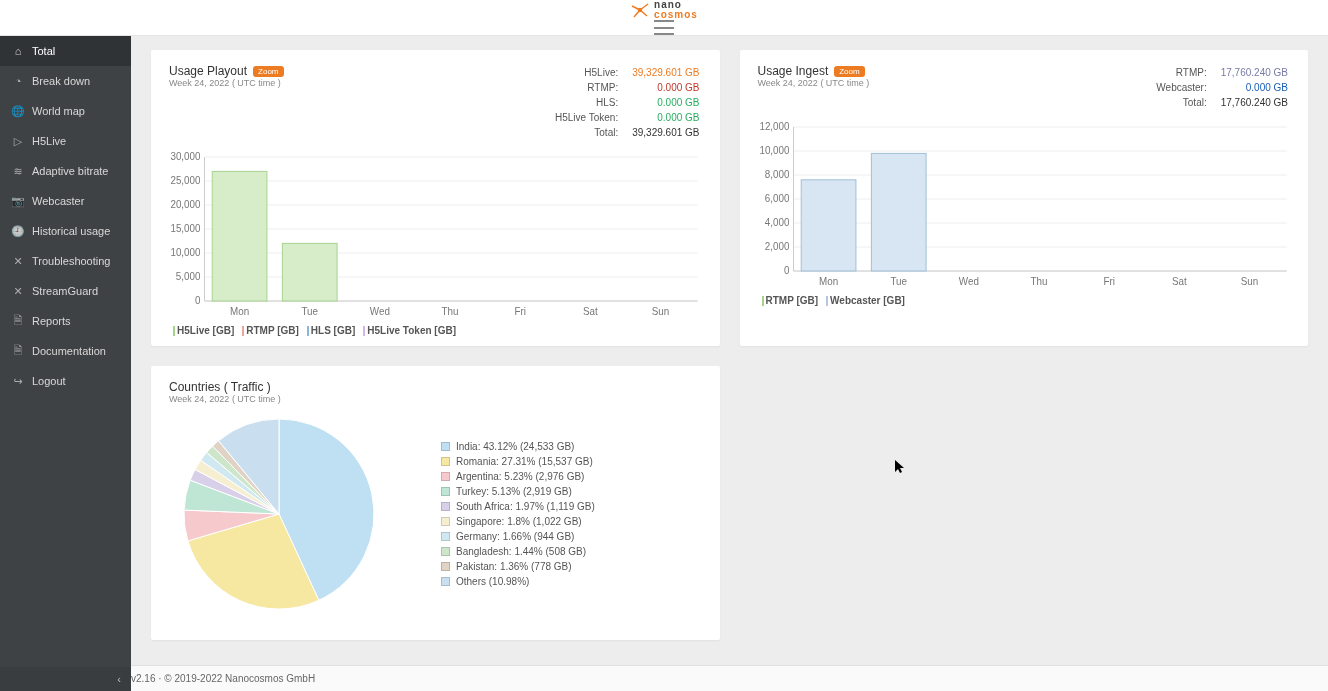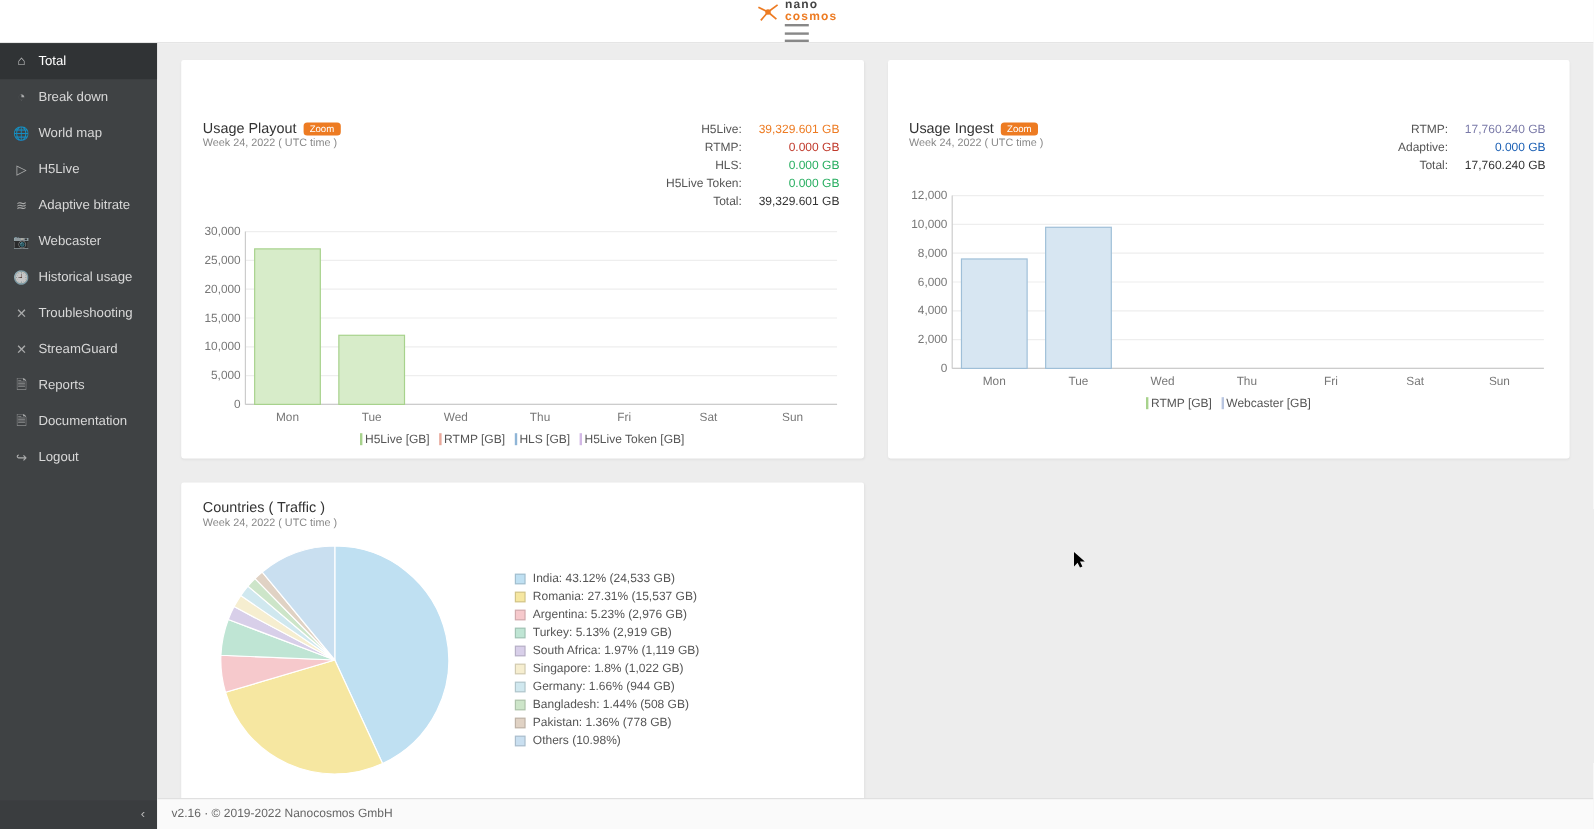--- a/index.html
+++ b/index.html
@@ -16,34 +16,34 @@
 .layout { display: flex; height: calc(691px - 36px); }
 .sidebar { width: 131px; background: #3f4244; color: #d8d8d8; display: flex; flex-direction: column; font-size: 11px; }
 .side-item { padding: 9px 12px; display: flex; align-items: center; gap: 8px; cursor: pointer; }
 .side-item.active { background: #303335; color: #fff; }
 .side-item .icon { width: 12px; height: 12px; display: inline-flex; align-items: center; justify-content: center; opacity: .7; }
 .side-flex { flex: 1; }
 .side-collapse { height: 24px; display: flex; align-items: center; justify-content: flex-end; padding-right: 10px; background: #3a3d3f; cursor: pointer; color: #bbb; }
 .main { flex: 1; background: #ededed; position: relative; overflow: hidden; }
 .content { padding: 14px 20px; display: grid; grid-template-columns: 1fr 1fr; gap: 20px; }
 .card { background: #fff; border-radius: 2px; box-shadow: 0 1px 2px rgba(0,0,0,.05); padding: 14px 18px 10px 18px; }
-.card-head { display: flex; justify-content: space-between; margin-bottom: 4px; margin-top: 36px; }
+.card-head { display: flex; justify-content: space-between; margin-bottom: 4px; }
 .card-title { font-size: 12px; color: #333; display: flex; align-items: center; gap: 6px; }
 .badge { background: #ed7b22; color: #fff; font-size: 8px; padding: 1px 5px; border-radius: 3px; }
 .card-sub { font-size: 9px; color: #888; }
 .stat-table { font-size: 10px; text-align: right; }
 .stat-table td { padding: 1px 0 1px 12px; }
 .stat-table .label { color: #555; }
 .chart-holder { height: 170px; margin-top: 10px; }
-.legend { text-align: center; font-size: 10px; color: #555; margin-top: 4px; }
+.legend { font-size: 10px; color: #555; margin-top: 4px; font-weight: bold; }
 .legend span { margin: 0 4px; }
 .legend i { display: inline-block; width: 2px; height: 10px; vertical-align: middle; margin-right: 2px; }
-.footer { position: absolute; bottom: 0; left: 0; right: 0; height: 26px; border-top: 1px solid #e0e0e0; background: #fafafa; font-size: 10px; color: #666; display: flex; align-items: center; padding-left: 12px; }
-
-.pie-wrap { display: flex; align-items: center; gap: 40px; padding: 10px 0 16px 0; }
+.footer { position: absolute; bottom: 0; left: 0; right: 0; height: 26px; border-top: 1px solid #e0e0e0; background: #fafafa; font-size: 10px; color: #666; display: flex; align-items: center; }
+
+.pie-wrap { display: flex; align-items: center; gap: 52px; padding: 10px 0 16px 0; }
 .pie-legend { font-size: 10px; color: #555; display: flex; flex-direction: column; gap: 4px; }
 .pie-legend-item { display: flex; align-items: center; gap: 6px; cursor: default; }
 .pie-sq { width: 9px; height: 9px; border: 1px solid rgba(0,0,0,.15); }
 .cursor-dot { position: absolute; width: 10px; height: 14px; }
 svg text { font-size: 10px; fill: #777; }
 </style>
 </head>
 <body>
 
 <div class="topbar">
@@ -207,21 +207,21 @@
             </div>
             <div class="card-sub">Week 24, 2022    ( UTC time )</div>
           </div>
           <table class="stat-table">
               <tbody id="ingest-stats">
                 <tr>
                   <td class="label">RTMP:</td>
                   <td style="color:#7a7aa8">17,760.240 GB</td>
                 </tr>
                 <tr>
-                  <td class="label">Adaptive:</td>
+                  <td class="label">Webcaster:</td>
                   <td style="color:#1a5fb4">0.000 GB</td>
                 </tr>
                 <tr>
                   <td class="label">Total:</td>
                   <td style="color:#333">17,760.240 GB</td>
                 </tr>
               </tbody>
             </table>
         </div>
         <div class="chart-holder">

